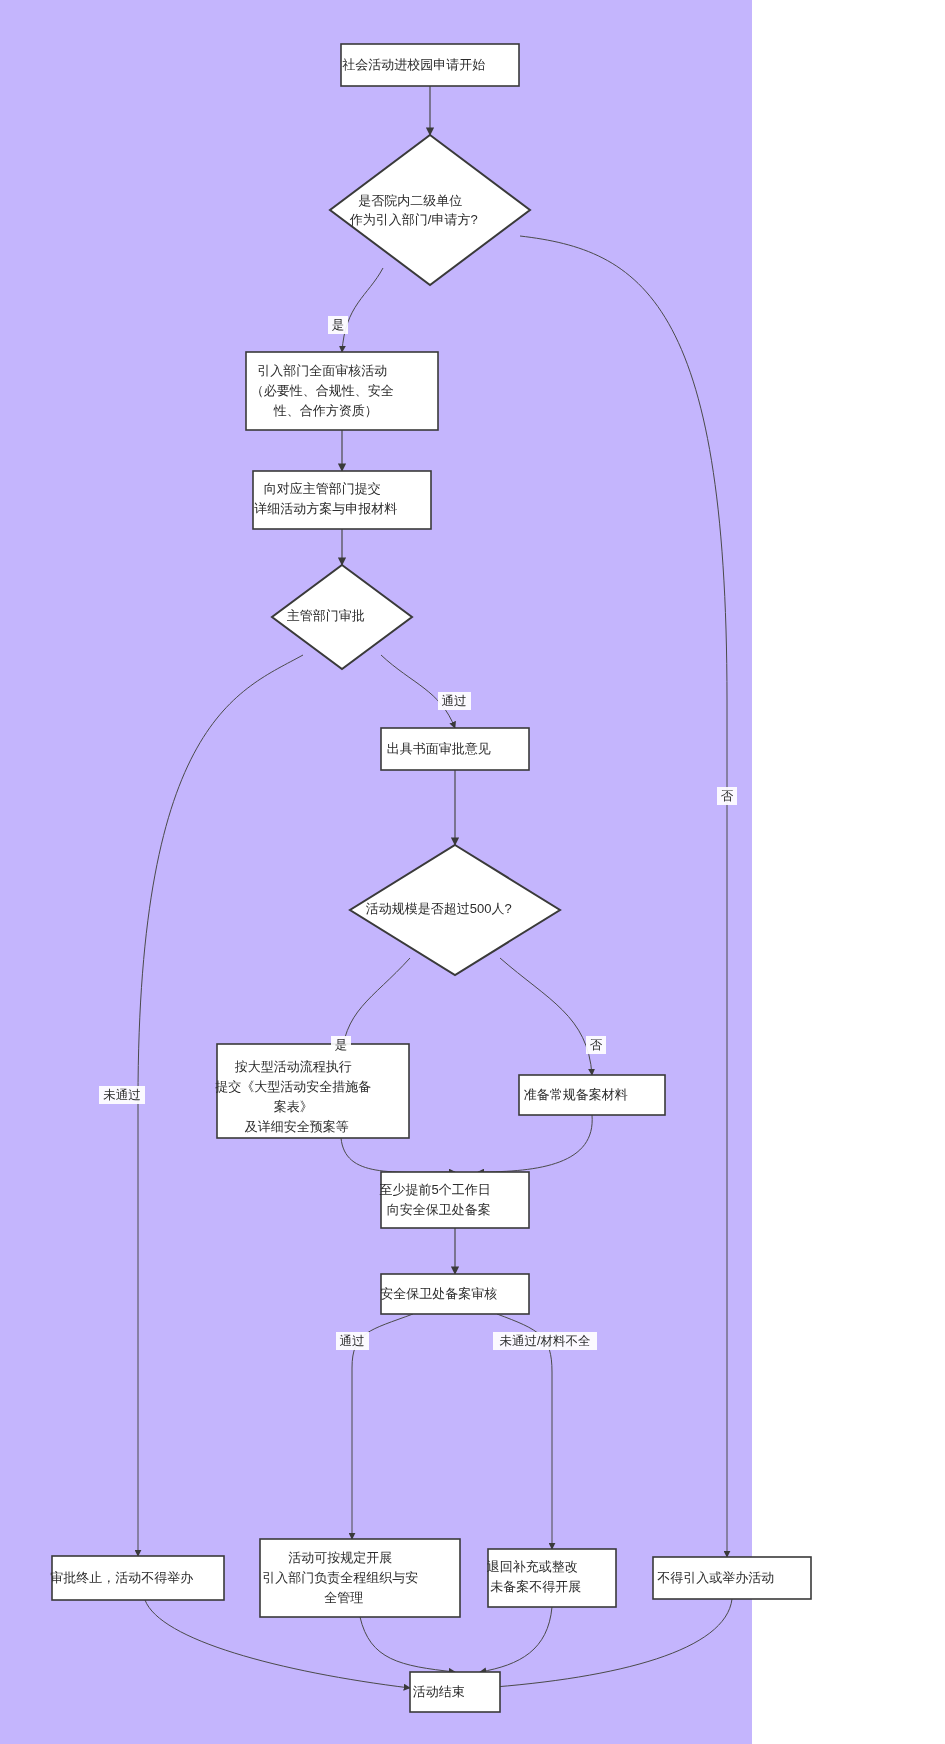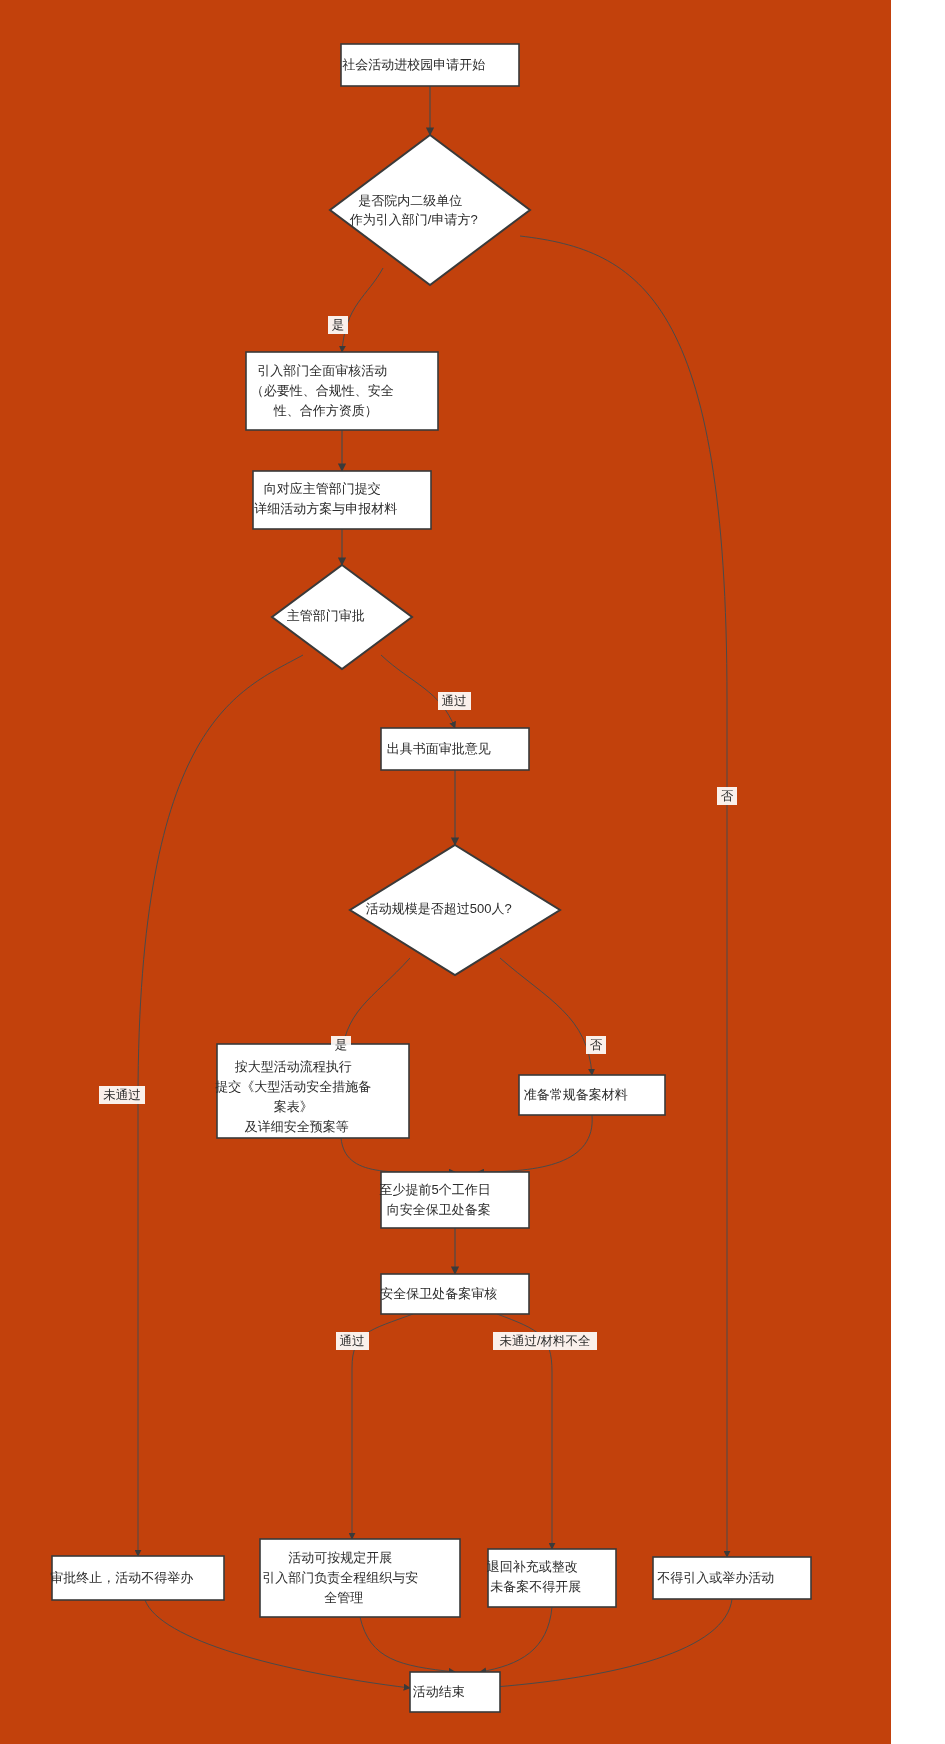--- a/index.html
+++ b/index.html
@@ -8,23 +8,23 @@
     background: #ffffff;
   }
   body {
     width: 945px;
     height: 1744px;
     font-family: "Liberation Sans", "DejaVu Sans", sans-serif;
     overflow: hidden;
   }
   #flowchart-root {
     position: relative;
-    width: 891px;
+    width: 752px;
     height: 1744px;
-    background: #c2410c;
+    background: #c4b5fd;
   }
   svg.diagram {
     display: block;
     width: 945px;
     height: 1744px;
   }
   .node-shape {
     fill: #ffffff;
     stroke: #3a3a3a;
     stroke-width: 1.6;

